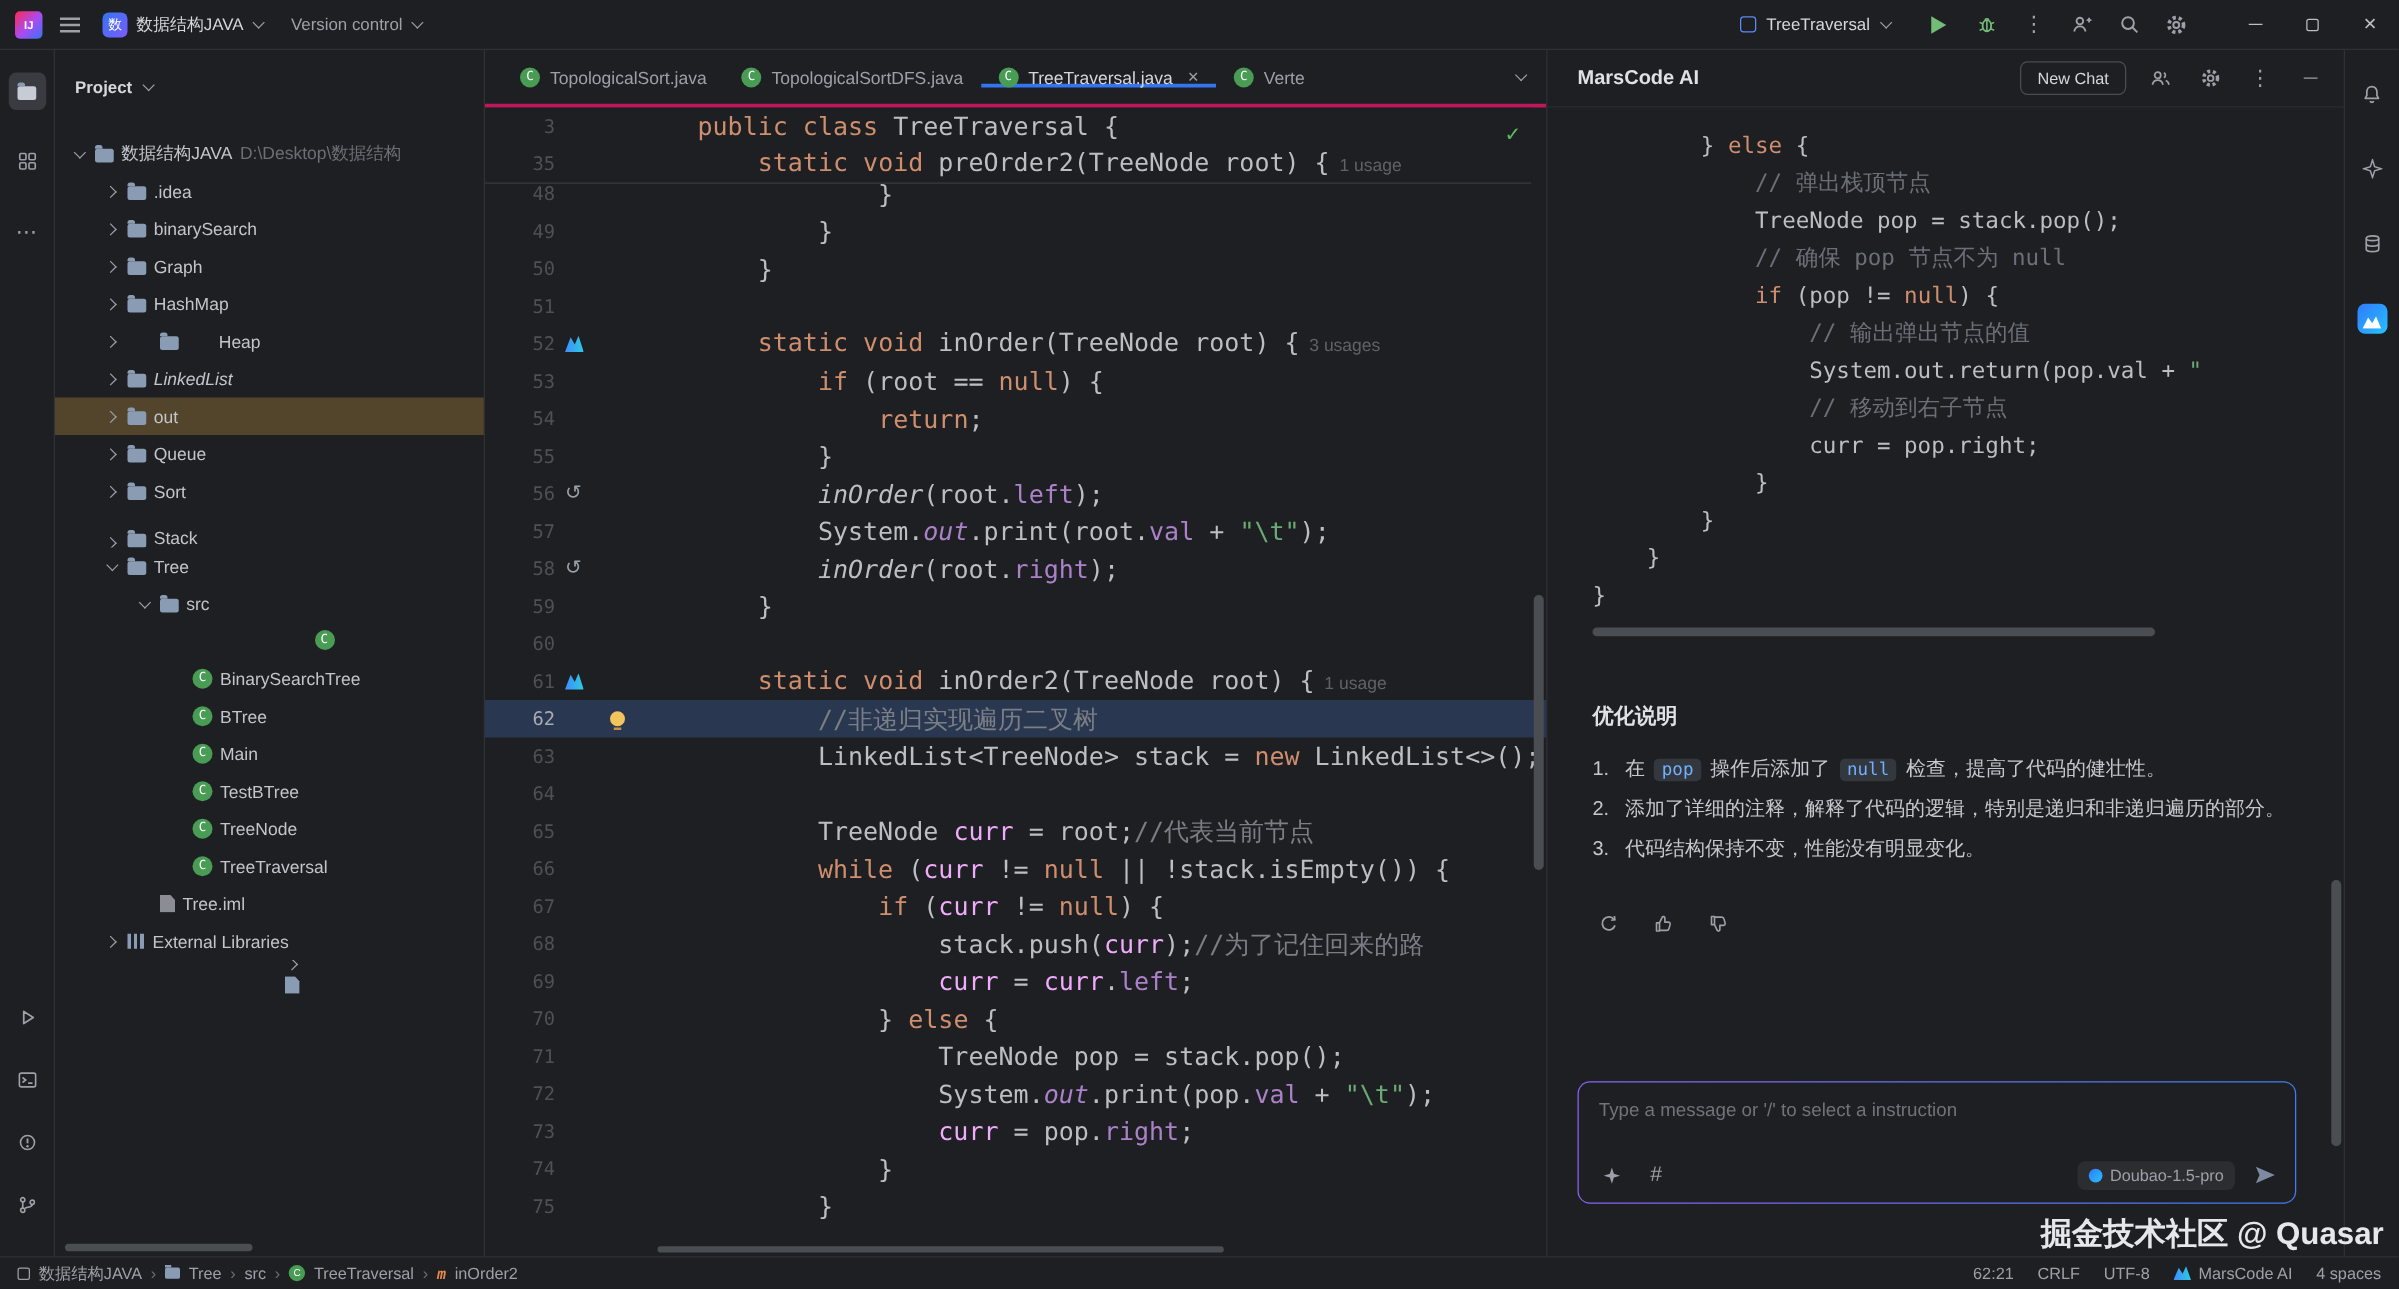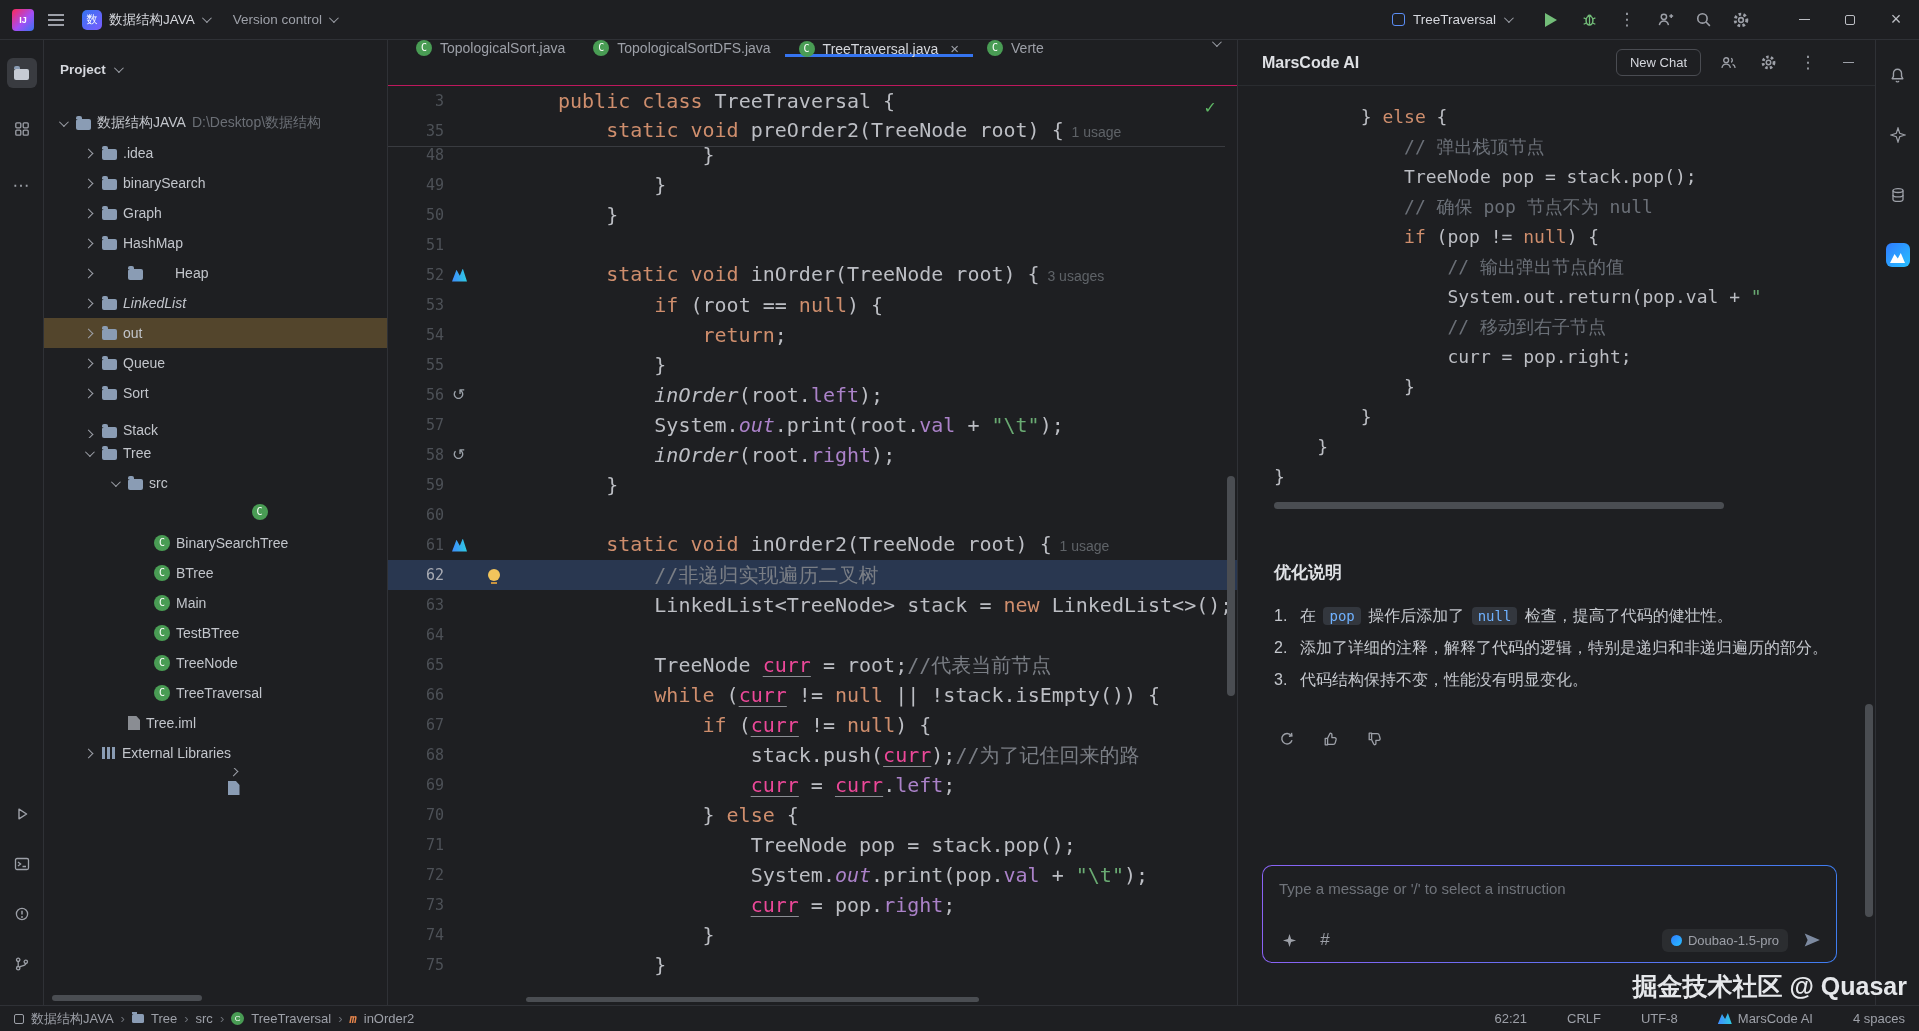--- a/index.html
+++ b/index.html
@@ -52,21 +52,21 @@
 .ic-folder::before{content:"";position:absolute;top:-3px;left:0;width:6px;height:3px;background:#8a9cb4;border-radius:2px 2px 0 0}
 .ic-class{width:16px;height:16px;border-radius:50%;background:#499c54;color:#fff;font-size:10px;text-align:center;line-height:16px;font-family:"DejaVu Sans Mono",monospace}
 .ic-class::after{content:"C"}
 .ic-file{width:12px;height:14px;background:#8a8d93;clip-path:polygon(0 0,70% 0,100% 28%,100% 100%,0 100%)}
 .ic-lib{width:14px;height:12px;background:repeating-linear-gradient(90deg,#8a9cb4 0 3px,transparent 3px 5px)}
 .ic-scratch{width:12px;height:14px;background:#8a9cb4;clip-path:polygon(0 0,70% 0,100% 28%,100% 100%,0 100%)}
 .hthumb{position:absolute;bottom:4px;left:8px;width:150px;height:6px;border-radius:3px;background:#4a4d52}
 
 
 .editor{flex:1;display:flex;flex-direction:column;min-width:0;position:relative}
-.tabbar{height:46px;display:flex;align-items:flex-start;border-bottom:1px solid #be185d;padding-left:14px}
+.tabbar{height:46px;display:flex;align-items:center;border-bottom:3px solid #be185d;padding-left:14px}
 .tab{display:flex;align-items:center;gap:8px;padding:0 14px;color:#9da0a8;font-size:14px;cursor:pointer;white-space:nowrap}
 .tab.active{color:#d5d7dd;box-shadow:inset 0 -3px 0 #3574f0}
 .tab-close{color:#9da0a8;font-size:15px;margin-left:4px}
 .tab-list-btn{margin-left:auto;margin-right:18px;display:flex;align-items:center;cursor:pointer}
 .code-area{position:relative;flex:1;overflow:hidden}
 .code-lines{position:absolute;top:0;left:0;right:0;padding-top:54px}
 .eline{height:30px;display:flex;align-items:center}
 .eline.cur{background:#293750}
 .lnum{width:56px;text-align:right;color:#4d5157;font:15px "DejaVu Sans Mono",monospace;flex:none}
 .eline.cur .lnum{color:#a8abb3}
@@ -76,21 +76,21 @@
 .gi-bulb{width:12px;height:12px;margin-left:44px;border-radius:50%;background:#f2c55c;position:relative}
 .gi-bulb::after{content:"";position:absolute;left:3px;bottom:-3px;width:6px;height:2.5px;background:#c7923f}
 pre.ltext{font:20px/30px "DejaVu Sans Mono",monospace;white-space:pre;padding-left:44px;margin:0}
 .tk-kw{color:#cf8e6d}
 .tk-pl{color:#bcbec4}
 .tk-cm{color:#7a7e85}
 .tk-st{color:#6aab73}
 .tk-fd{color:#ab82c9}
 .tk-fi{color:#ab82c9;font-style:italic}
 .tk-it{font-style:italic;color:#bcbec4}
-.tk-un{color:#ec4899;text-decoration:underline;text-underline-offset:4px;text-decoration-color:#8a8d93;text-decoration-thickness:1px}
+.tk-un{color:#f0abfc;text-underline-offset:4px;text-decoration-color:#8a8d93;text-decoration-thickness:1px}
 .hint{font-family:"Liberation Sans",sans-serif;font-size:14px;color:#5f6368}
 .sticky{position:absolute;top:0;left:0;right:12px;background:#1e1f22;border-bottom:1px solid #393b40;z-index:2}
 .insp-check{position:absolute;top:12px;right:20px;color:#5fb865;font-size:16px;z-index:3;cursor:pointer}
 .vscroll{position:absolute;right:2px;top:390px;width:8px;height:220px;border-radius:4px;background:#4a4d52;z-index:4;cursor:pointer}
 .ed-hscroll{position:absolute;bottom:3px;left:138px;width:453px;height:5px;border-radius:3px;background:#4a4d52;z-index:4;cursor:pointer}
 
 
 .ai{width:638px;border-left:1px solid #2f3136;display:flex;flex-direction:column;position:relative}
 .ai-head{height:46px;display:flex;align-items:center;border-bottom:1px solid #2a2c30;padding:0 14px 0 24px;gap:14px}
 .ai-title{font-size:16px;font-weight:bold;color:#dfe1e5;margin-right:auto}
@@ -124,21 +124,21 @@
 .statusbar{position:absolute;bottom:0;left:0;right:0;height:26px;border-top:1px solid #2f3136;background:#1e1f22;display:flex;align-items:center;padding:0 14px;color:#9da0a8;font-size:13px}
 .bc{display:flex;align-items:center;gap:7px}
 .bc-sep{color:#6b6f76}
 .bc-ic-module{width:10px;height:10px;border:1.4px solid #9da0a8;border-radius:2px}
 .bc-ic-folder{width:12px;height:9px;background:#8a9cb4;border-radius:1.5px;position:relative}
 .bc-ic-folder::before{content:"";position:absolute;top:-2px;left:0;width:5px;height:2px;background:#8a9cb4}
 .bc-ic-class{width:13px;height:13px;border-radius:50%;background:#499c54;color:#fff;font-size:8px;text-align:center;line-height:13px}
 .bc-ic-class::after{content:"C"}
 .bc-ic-method{color:#e8864c;font:italic bold 12px "DejaVu Sans Mono",monospace}
 .bc-ic-method::after{content:"m"}
-.sb-right{margin-left:auto;display:flex;gap:40px}
+.sb-right{margin-left:auto;display:flex;gap:19px}
 .sb-item{display:flex;align-items:center;gap:6px;cursor:pointer}
 
 
 .watermark{position:absolute;right:12px;bottom:28px;font-size:25px;font-weight:bold;color:rgba(240,242,245,.95);z-index:9}
 svg{display:block}
 </style>
 </head>
 <body>
 
 <div class="titlebar">

